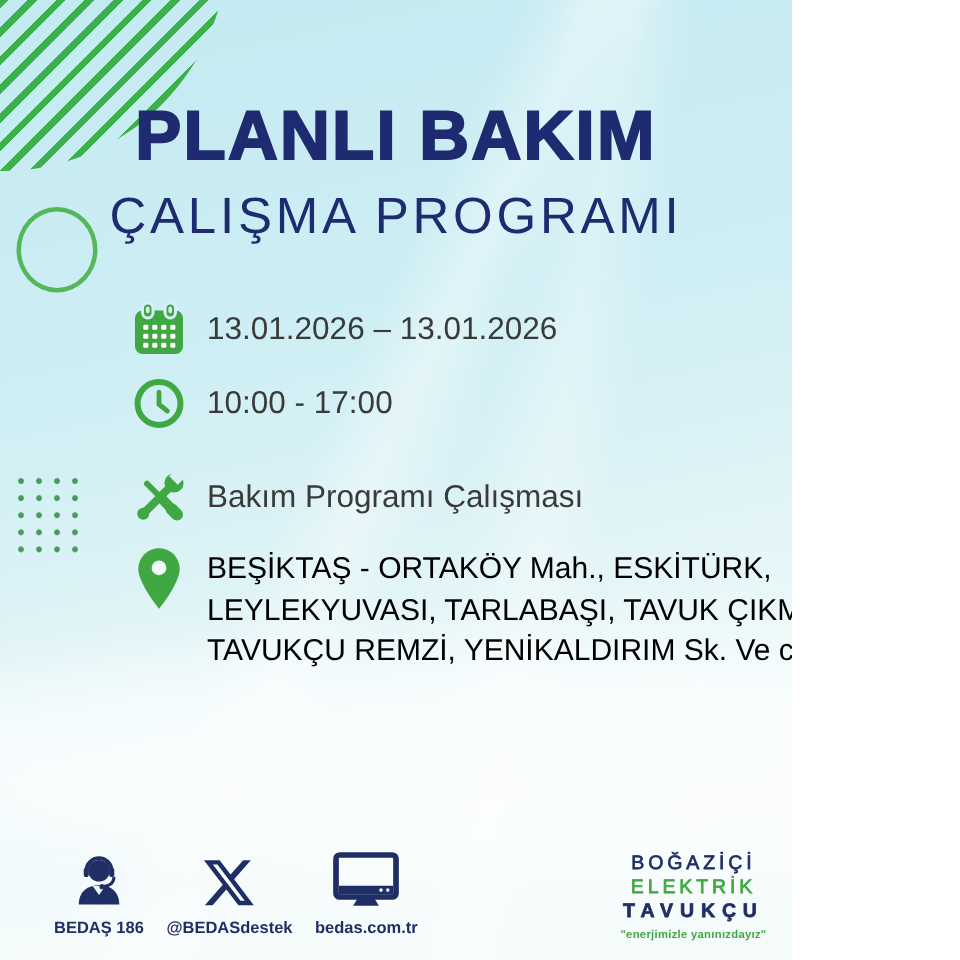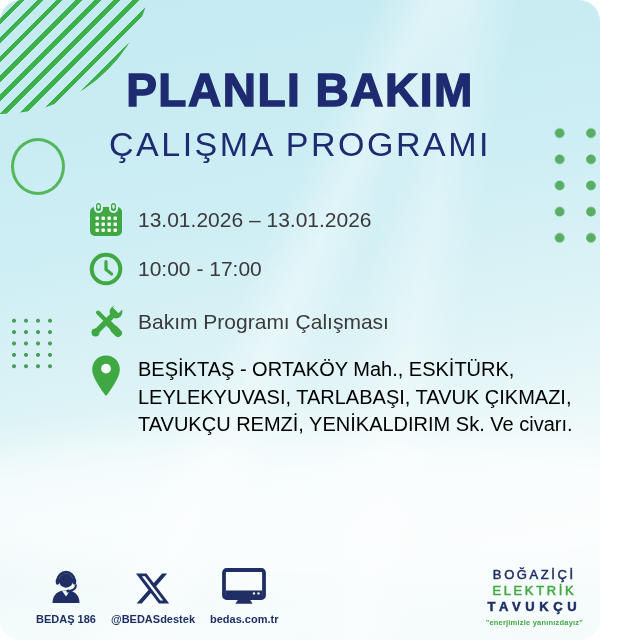--- a/index.html
+++ b/index.html
@@ -1,23 +1,22 @@
 <!DOCTYPE html>
 <html><head>
 <meta charset="utf-8">
 <style>
   html,body { margin:0; padding:0; }
   .canvas {
-    position:relative; width:600px; height:640px; overflow:hidden;
+    position:relative; width:528px; height:640px; overflow:hidden;
     font-family:"Liberation Sans", sans-serif;
     background:
       linear-gradient(115deg, rgba(255,255,255,0) 42%, rgba(255,255,255,.38) 48%, rgba(255,255,255,0) 54%),
       linear-gradient(100deg, rgba(255,255,255,0) 58%, rgba(255,255,255,.30) 66%, rgba(255,255,255,0) 73%),
       linear-gradient(168deg, #c4eaf1 0%, #cdeef4 34%, #ddf3f6 55%, #eef9fa 72%, #f7fcfc 88%, #f5fbfb 100%);
-    border-radius: 21px;
   }
   .wave {
     position:absolute; left:-130px; top:432px; width:900px; height:150px;
     background:rgba(255,255,255,.6); border-radius:50%; filter:blur(22px);
   }
   
   .stripes {
     position:absolute; left:-150px; top:-188px; width:302px; height:302px; border-radius:50%;
     background:repeating-linear-gradient(135deg, transparent 0 9px, #3cb04b 9px 13.5px);
   }
@@ -36,21 +35,21 @@
     background-size:31.3px 26.2px;
   }
   
   .title { position:absolute; top:63px; left:0; width:100%; text-align:center; color:#1e2b70; }
   .title-line1 { font-size:46px; font-weight:bold; letter-spacing:1.5px; -webkit-text-stroke:1.4px #1e2b70; }
   .title-line2 { font-size:34px; font-weight:normal; letter-spacing:2.5px; margin-top:8px; }
   
   .schedule { position:absolute; left:86px; top:201px; width:490px; }
   .srow { display:flex; align-items:center; }
   .srow.r1 { margin-bottom:12px; }
-  .srow.r2 { margin-bottom:16px; }
+  .srow.r2 { margin-bottom:26px; }
   .srow.r3 { margin-bottom:13px; }
   .srow.r4 { align-items:flex-start; }
   .sicon { flex:0 0 40px; width:40px; display:flex; justify-content:center; }
   .stext { font-size:21px; color:#3a3a3a; margin-left:12px; }
   .loc-text { font-size:20px; line-height:27.5px; white-space:pre-line; margin-left:12px; margin-top:2px; }
   
   .contacts { position:absolute; left:36px; bottom:15px; display:flex; gap:15px;justify-content:space-between; }
   .contact { display:flex; flex-direction:column; align-items:center; justify-content:flex-end; gap:6px; }
   .contact-iconbox { height:42px; display:flex; align-items:flex-end; justify-content:center; }
   .contact-label { font-size:11px; font-weight:bold; color:#1f2f66; white-space:nowrap; }

